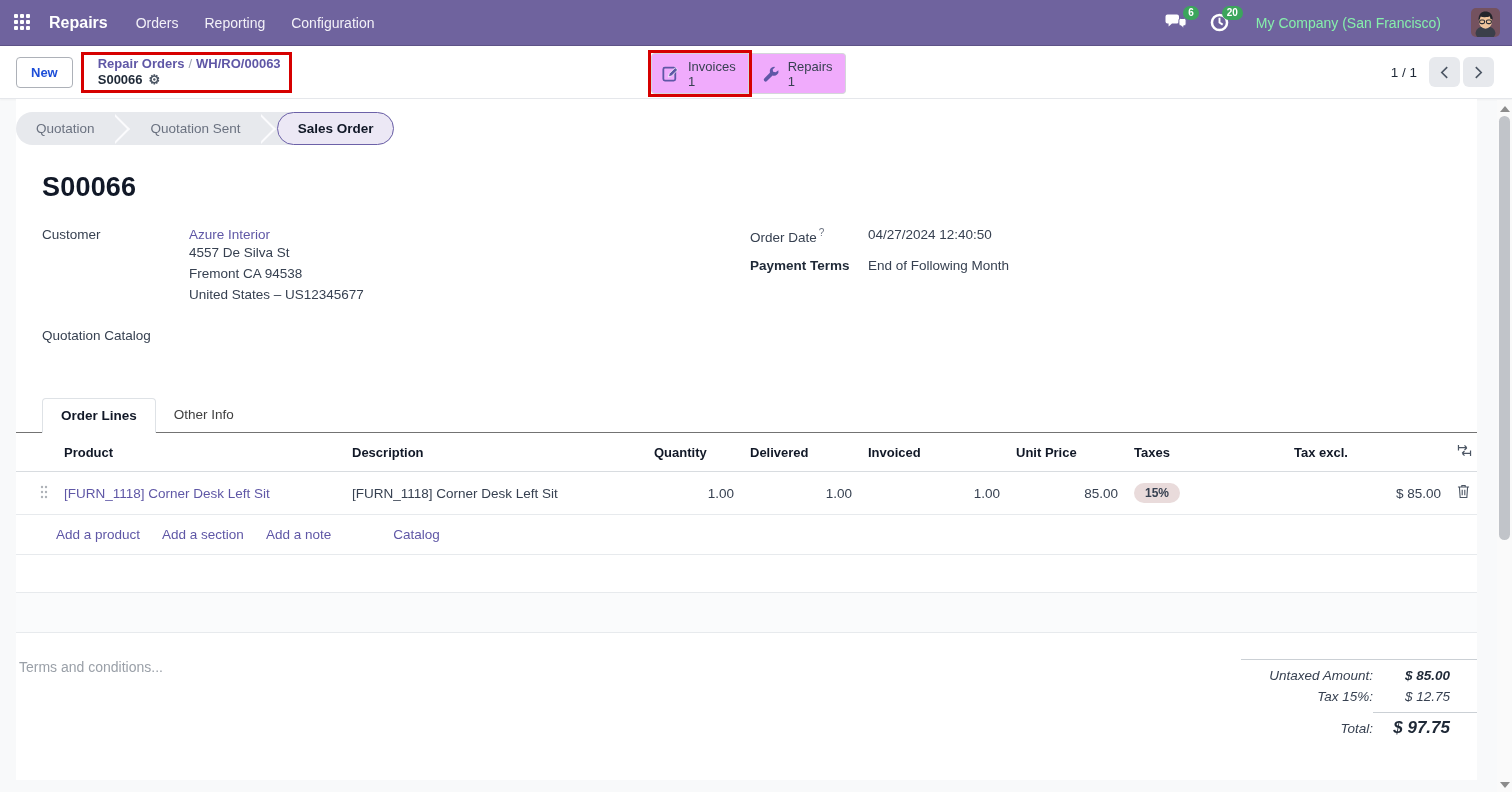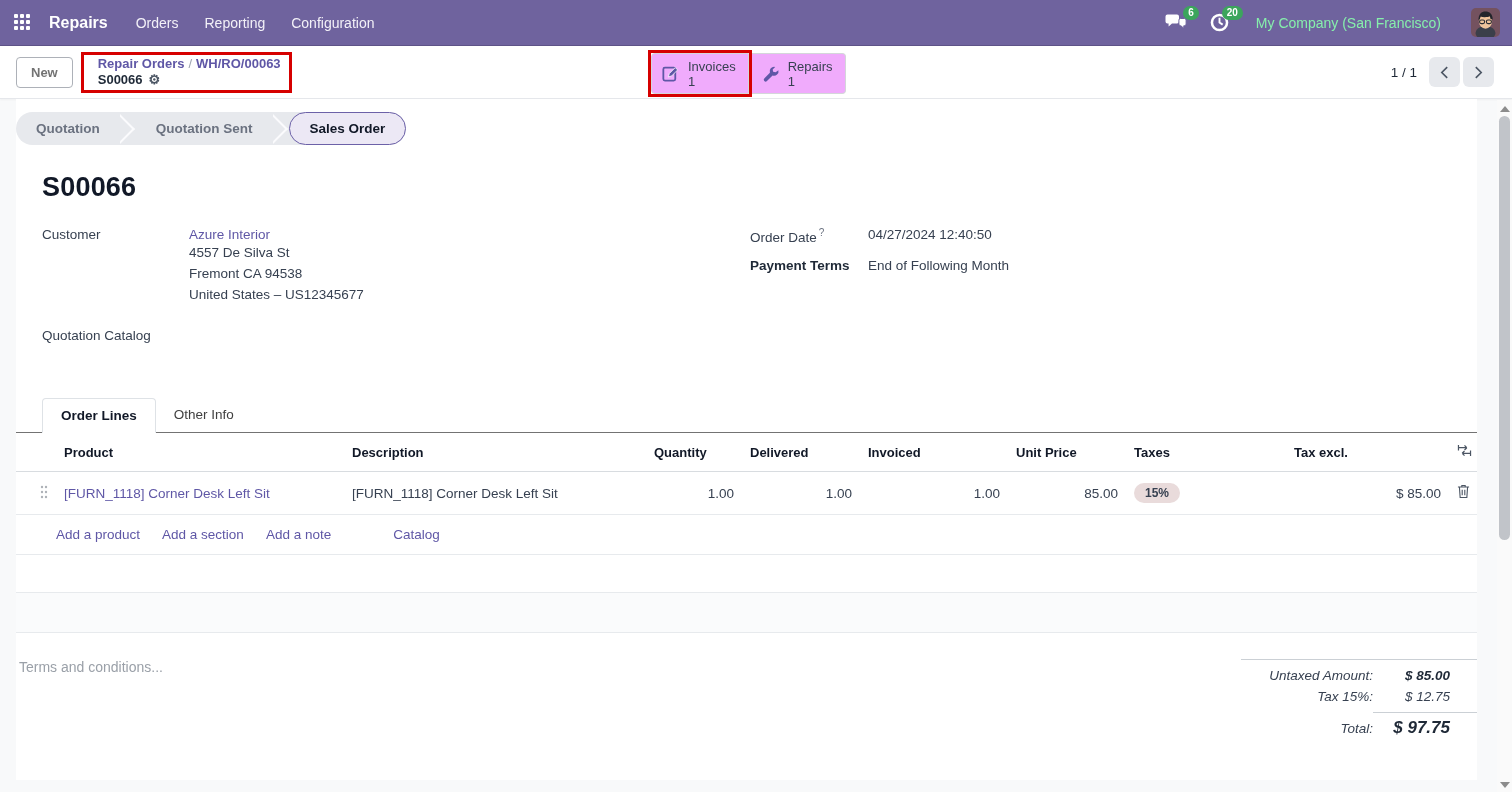--- a/index.html
+++ b/index.html
@@ -20,21 +20,21 @@
   .tray-badge { position:absolute; top:-6px; right:-10px; background:#3CA55C; color:#fff;
                 font-size:10px; font-weight:700; border-radius:9px; padding:2px 5px; line-height:1; }
   .company { font-size:14px; color:#86efac; margin-left:3px; cursor:pointer; }
   .avatar { width:29px; height:29px; border-radius:5px; overflow:hidden; cursor:pointer; margin-left:10px; }
 
   
   .control-panel { height:53px; background:#fff; display:flex; align-items:center;
                    padding:0 18px 0 16px; border-bottom:1px solid #E5E7EB;
                    box-shadow:0 1px 2px rgba(0,0,0,.04); position:relative; }
   .btn-new { background:#fff; border:1px solid #ADB1B8; border-radius:4px; padding:7px 14px;
-             font-size:13px; font-weight:600; color:#737373; cursor:pointer; margin-right:8px; }
+             font-size:13px; font-weight:600; color:#1d4ed8; cursor:pointer; margin-right:8px; }
   .red-box { border:3px solid #D60000; }
   .crumb-box { padding:1px 8px 2px 6px; }
   .crumbs { display:flex; flex-direction:column; line-height:16px;margin-left:8px; }
   .crumb-line1 { font-size:13px; font-weight:700; }
   .crumb-line1 a { color:#5F57A6; text-decoration:none; cursor:pointer; }
   .crumb-sep { color:#9CA3AF; font-weight:400; padding:0 4px; }
   .crumb-line2 { font-size:13px; font-weight:600; color:#1F2937; display:flex; align-items:center; gap:6px; }
   .gear { font-size:13px; color:#4B5563; cursor:pointer; }
   .cp-center { position:absolute; left:648px; top:4px; display:flex; align-items:flex-start; }
   .smart-btn { display:flex; align-items:center; gap:8px; background:#f0abfc; border:1px solid #D4D6DA;
@@ -52,21 +52,21 @@
                display:flex; align-items:center; justify-content:center; cursor:pointer; }
 
   
   .content { height:693px; background:#F8F9FA; padding:0 35px 0 16px; }
   .sheet { background:#fff; height:681px; position:relative; }
   .sheet-header { display:flex; align-items:center; justify-content:space-between; padding-top:13px; }
   .hdr-btns { display:flex; gap:6px; }
   .btn-gray { background:#E7E9ED; border:none; border-radius:6px; height:33px; padding:0 15px;
               font-size:13.5px; font-weight:600; color:#374151; cursor:pointer; }
   .statusbar { display:flex; align-items:center; background:#E7E9ED; border-radius:17px; height:33px; }
-  .status-step { font-size:13.5px; font-weight:700; color:#6B7280; padding:0 20px; line-height:33px; cursor:pointer; }
+  .status-step { font-size:13.5px; font-weight:400; color:#6B7280; padding:0 20px; line-height:33px; cursor:pointer; }
   .status-sep { position:relative; width:16px; height:33px; overflow:hidden; }
   .status-sep::before { content:''; position:absolute; left:-14px; top:5px; width:22px; height:22px;
                         border-top:2px solid #FBFBFD; border-right:2px solid #FBFBFD; transform:rotate(45deg); }
   .status-step.active { background:#ECE8F5; border:1px solid #6C61A8; border-radius:17px;
                         color:#111827; font-weight:700; line-height:31px; }
 
   .sheet-body { padding:0 0 0 26px; }
   .doc-title { font-size:27px; font-weight:700; color:#111827; margin-top:27px; letter-spacing:.2px; }
 
   .fields { display:flex; margin-top:24px; }

